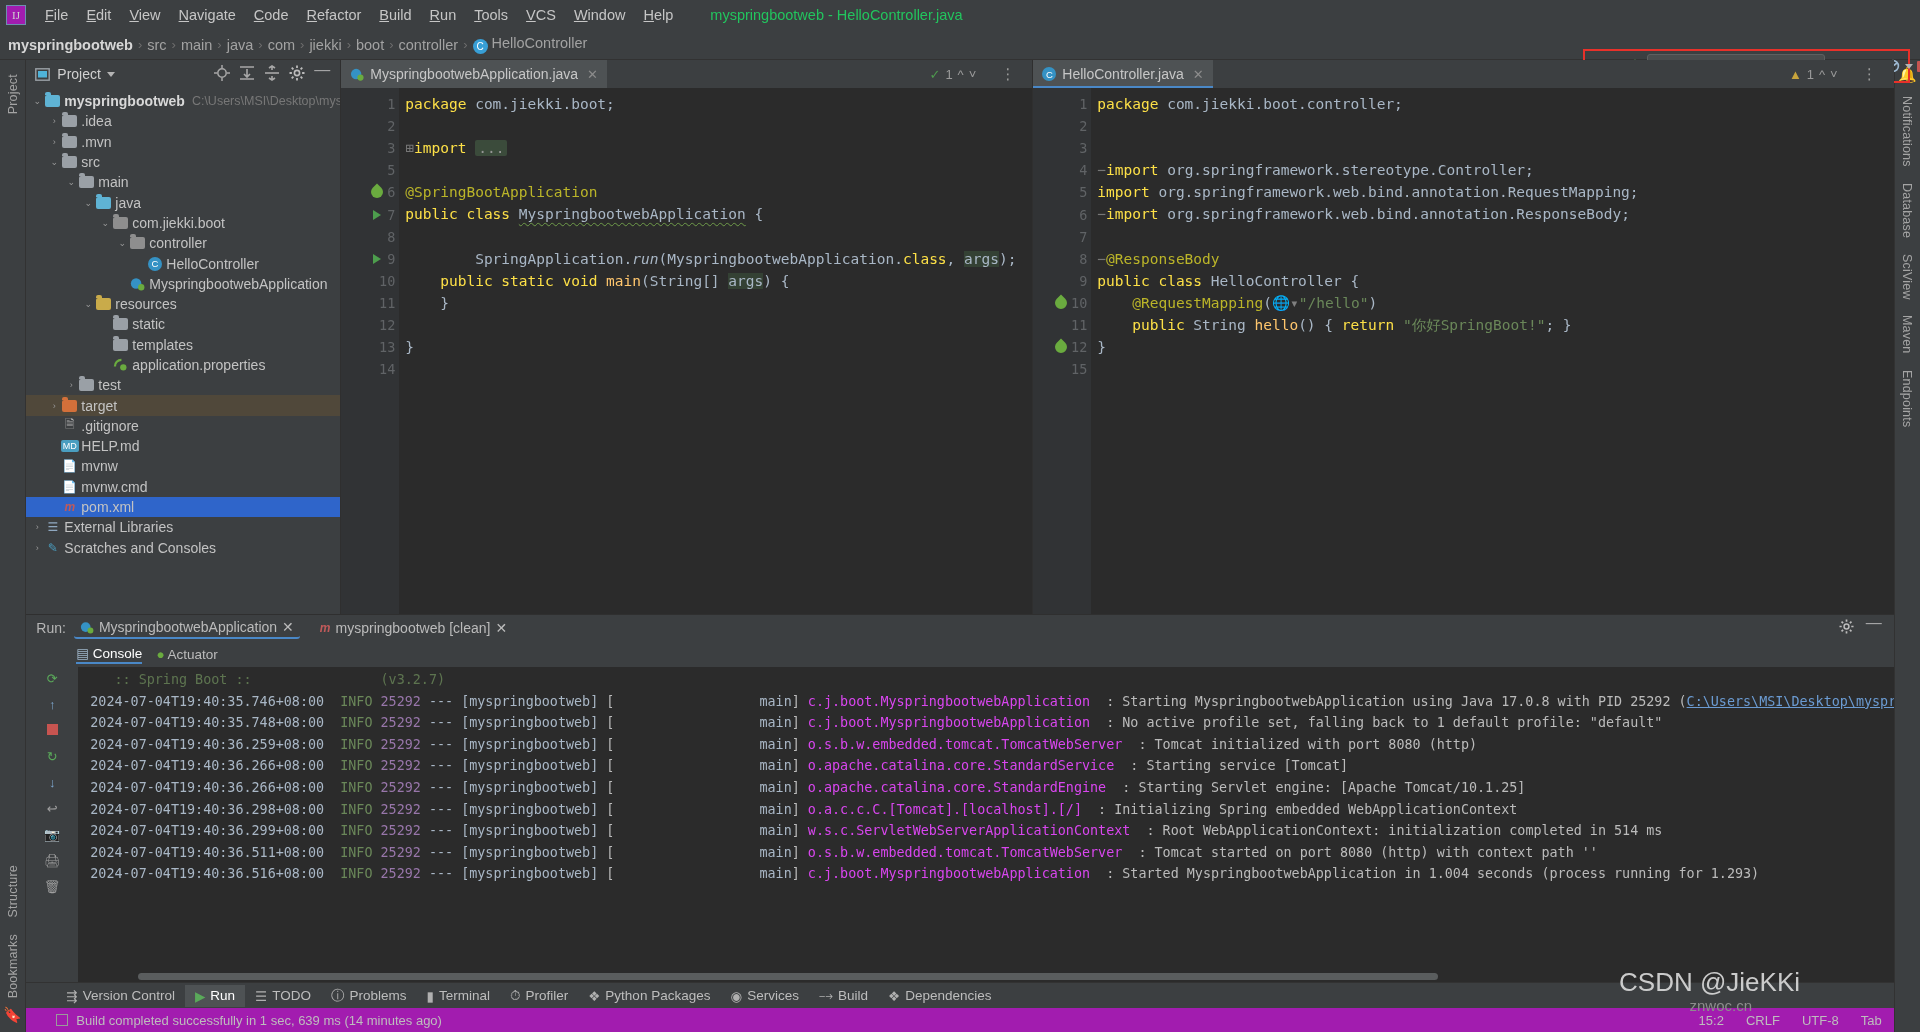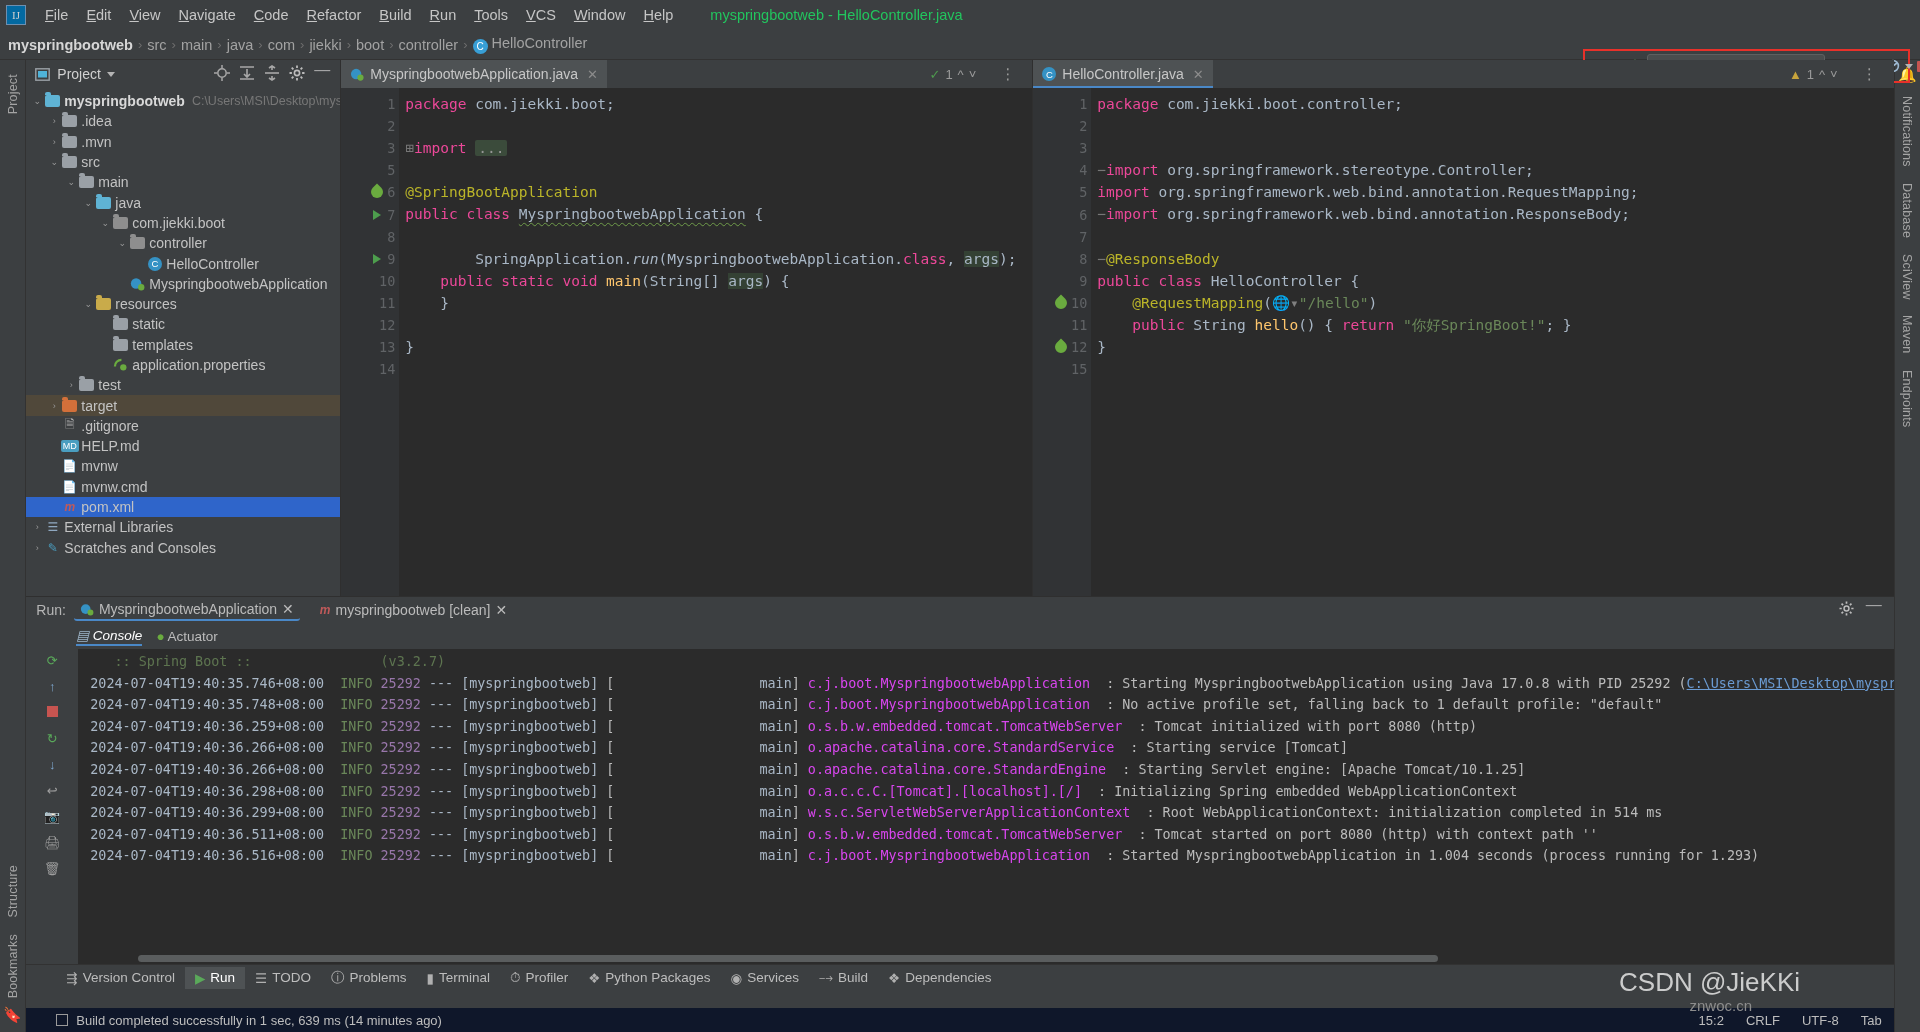--- a/index.html
+++ b/index.html
@@ -7,21 +7,21 @@
     width:1920px; height:1032px; overflow:hidden;
     background:#3c3f41;
     font-family:"Liberation Sans", sans-serif;
     font-size:15px; color:#bbbbbb;
     -webkit-font-smoothing:antialiased;
   }
   #app { position:relative; width:1920px; height:1032px; display:flex; flex-direction:column; }
 
   
   .menubar { height:30px; background:#3c3f41; display:flex; align-items:center; padding-left:6px; flex:0 0 30px; position:relative;}
-  .ij-logo { width:20px;height:20px;border:1px solid #6e8faf;background:#0369a1;color:#cfcfcf;
+  .ij-logo { width:20px;height:20px;border:1px solid #6e8faf;background:#a21caf;color:#cfcfcf;
              font-size:11px;display:flex;align-items:center;justify-content:center;margin-right:10px;font-family:"Liberation Serif",serif;}
   .menu-item { padding:3px 9px; font-size:14.5px; color:#c6c6c6; cursor:default; }
   .menu-item u { text-decoration:underline; }
   .win-title { margin-left:28px; font-size:14.5px; color:#22c55e; }
 
   
   .crumbbar { height:30px; background:#3c3f41; display:flex; align-items:center; padding-left:8px; flex:0 0 30px; position:relative; border-bottom:1px solid #323232;}
   .crumb { font-size:14.5px; color:#a2a2a2; }
   .crumb.first { color:#d6d6d6; font-weight:bold; }
   .crumb-sep { color:#6d6d6d; margin:0 5px; font-size:13px;}
@@ -89,50 +89,50 @@
 
   .code { flex:1 1 auto; background:#2b2b2b; display:flex; overflow:hidden; position:relative;}
   .gutter { width:58px; flex:0 0 58px; background:#313335; padding-top:5px; }
   .gline { height:22.1px; display:flex; align-items:center; justify-content:flex-end; padding-right:4px;
            font-family:"DejaVu Sans Mono", monospace; font-size:13.5px; color:#606366; gap:3px;}
   .gicon{width:14px;display:inline-flex;align-items:center;justify-content:center;}
   .play{width:0;height:0;border-left:8px solid #4d9e4d;border-top:5px solid transparent;border-bottom:5px solid transparent;}
   .springleaf{width:12px;height:12px;border-radius:50% 0 50% 50%;background:#6aab3f;transform:rotate(-45deg);}
   .codearea { flex:1 1 auto; padding-top:5px; padding-left:6px; overflow:hidden;}
   .cl { height:22.1px; line-height:22.1px; white-space:pre; font-family:"DejaVu Sans Mono", monospace; font-size:14.5px; color:#a9b7c6;}
-  .kw{color:#ec4899;} .str{color:#6a8759;} .ann{color:#bbb529;} .cls{color:#a9b7c6;} .cm{color:#808080;} .fn{color:#ffc66d;}
+  .kw{color:#fde047;} .str{color:#6a8759;} .ann{color:#bbb529;} .cls{color:#a9b7c6;} .cm{color:#808080;} .fn{color:#ffc66d;}
   .fold{background:#3b4b3b;color:#969696;border-radius:2px;padding:0 3px;}
   .hi{background:#344134;}
   .underw { text-decoration: underline wavy #6f9c4a; text-decoration-thickness:1px; text-underline-offset:3px;}
   .foldmark{color:#777;}
 
   
   .runpanel { height:368px; flex:0 0 368px; background:#3c3f41; display:flex; flex-direction:column; border-top:1px solid #2f2f2f;}
   .run-head { height:26px; display:flex; align-items:center; gap:8px; padding-left:10px; font-size:14px;}
   .run-head .rlabel{color:#b6b6b6;}
   .run-tab{display:flex;align-items:center;gap:5px;padding:2px 6px;border-radius:3px;}
   .run-tab.sel{border-bottom:2px solid #4a88c7;}
   .run-head .right-ic{margin-left:auto;display:flex;gap:12px;padding-right:12px;color:#a8a8a8;}
   .subtabs { height:26px; display:flex; align-items:center; gap:14px; padding-left:50px; font-size:13.5px; color:#bcbcbc;}
-  .subtab.active { color:#ffffff; box-shadow: inset 0 -2px 0 #4a88c7; padding-bottom:3px;font-style:italic;}
+  .subtab.active { color:#ffffff; box-shadow: inset 0 -2px 0 #4a88c7; padding-bottom:3px;}
   .console-wrap{flex:1 1 auto; display:flex; min-height:0;}
   .console-strip{width:52px;flex:0 0 52px;background:#3c3f41;display:flex;flex-direction:column;align-items:center;padding-top:4px;gap:11px;color:#a0a0a0;font-size:13px;}
   .console{flex:1 1 auto;background:#2b2b2b;overflow:hidden;position:relative;padding:2px 0 8px 12px;}
   .lg { white-space:pre; font-family:"DejaVu Sans Mono", monospace; font-size:13.4px; line-height:21.6px; color:#bbbbbb;}
   .lg .t{color:#a9b7c6;margin-top:32px;} .lg .info{color:#6a8759;} .lg .pid{color:#9876aa;}
   .lg .dash{color:#a9b7c6;} .lg .app{color:#a9b7c6;} .lg .thr{color:#a9b7c6;}
   .lg .logger{color:#d946ef;} .lg .msg{color:#bbbbbb;} .lg .link{color:#6b9bd2;text-decoration:underline;}
   .hscroll{position:absolute;left:0;right:0;bottom:0;height:9px;}
   .hscroll i{position:absolute;left:60px;width:1300px;height:7px;background:#5a5d5e;border-radius:4px;display:block;}
 
   
   .bottombar{height:26px;flex:0 0 26px;background:#3c3f41;display:flex;align-items:center;gap:0;padding-left:30px;font-size:13.5px;border-top:1px solid #323232;}
   .bb{display:flex;align-items:center;gap:5px;padding:3px 10px;color:#bdbdbd;}
   .bb.active{background:#4e5254;color:#ffffff;}
-  .statusbar{height:24px;flex:0 0 24px;background:#0f172a;display:flex;align-items:center;padding-left:30px;font-size:13px;color:#bdbdbd;gap:8px;position:relative;margin-top:18px;}
+  .statusbar{height:24px;flex:0 0 24px;background:#a21caf;display:flex;align-items:center;padding-left:30px;font-size:13px;color:#bdbdbd;gap:8px;position:relative;}
   .status-right{position:absolute;right:12px;display:flex;gap:22px;color:#bdbdbd;font-size:13px;}
   .watermark{position:absolute;right:120px;bottom:34px;color:#d8d8d8;font-size:26px;opacity:.92;font-family:"Liberation Sans",sans-serif;}
   .watermark2{position:absolute;right:168px;bottom:18px;color:#8d8d8d;font-size:15px;}
   .sqr{width:12px;height:12px;border:1.6px solid #9a9a9a;display:inline-block;}
 </style>
 </head>
 <body>
 
 <div id="app">
 

